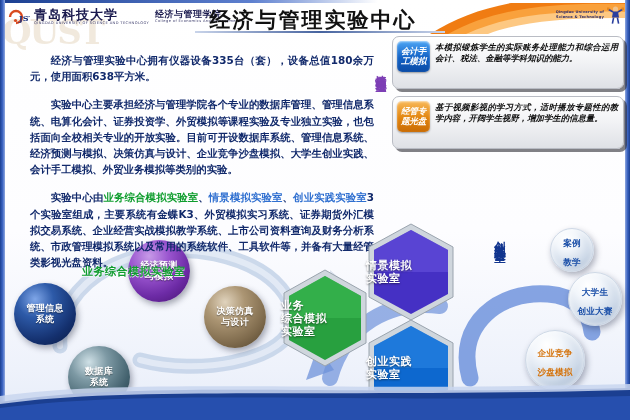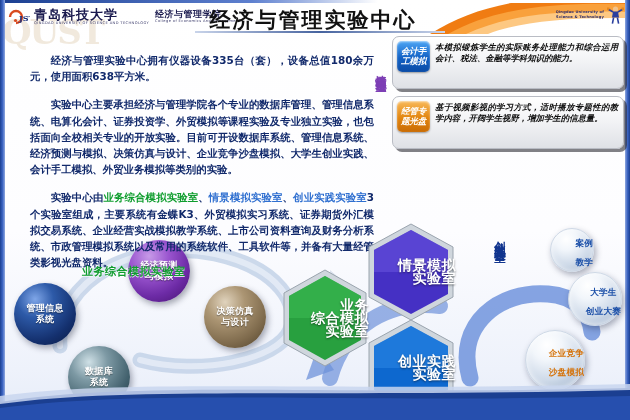--- a/index.html
+++ b/index.html
@@ -93,31 +93,31 @@
   .sp-brown{background:radial-gradient(circle at 34% 26%,#e0d3bd 0%,#ab9573 32%,#7e6a4c 68%,#4e402a 100%);}
 
   .lab-green{position:absolute;left:82px;top:264px;z-index:7;
     font-size:11px;font-weight:bold;color:#0f9d2e;letter-spacing:.5px;
     text-shadow:0 1px 0 rgba(255,255,255,.8);}
 
   
   .hex-wrap{position:absolute;z-index:6;}
   .hex{position:relative;width:100%;height:100%;}
   .hex-txt{position:absolute;left:0;right:0;top:50%;transform:translateY(-50%);
-    text-align:right;color:#fff;font-weight:bold;font-size:14px;line-height:13px;
+    text-align:left;color:#fff;font-weight:bold;font-size:11px;line-height:13px;
     letter-spacing:.5px;text-shadow:0 1px 2px rgba(0,0,0,.5);}
 
   
   .lab-vert-blue{position:absolute;left:493px;top:232px;z-index:7;
     font-size:11.5px;font-weight:bold;color:#11358f;line-height:14px;
     writing-mode:vertical-rl;text-orientation:upright;letter-spacing:1.5px;
     text-shadow:0 1px 0 rgba(255,255,255,.85);}
 
   .gsphere{position:absolute;border-radius:50%;z-index:7;
-    display:flex;align-items:center;justify-content:flex-end;text-align:center;
+    display:flex;align-items:center;justify-content:center;text-align:center;
     background:radial-gradient(circle at 36% 24%,#ffffff 0%,#f2f6fb 26%,#cdd9e8 62%,#9fb2cc 88%,#8294b0 100%);
     box-shadow:2px 3px 6px rgba(20,30,60,.35),inset 0 0 6px rgba(255,255,255,.9);
     border:1px solid #cfd9e6;}
   .gsphere span{font-size:8.6px;font-weight:bold;line-height:10px;letter-spacing:.2px;}
   .gs-blue span{color:#1b4fa8;}
   .gs-orange span{color:#d4720a;}
 
   
   .wave{position:absolute;left:0;bottom:0;width:630px;height:42px;z-index:8;}
 </style>

